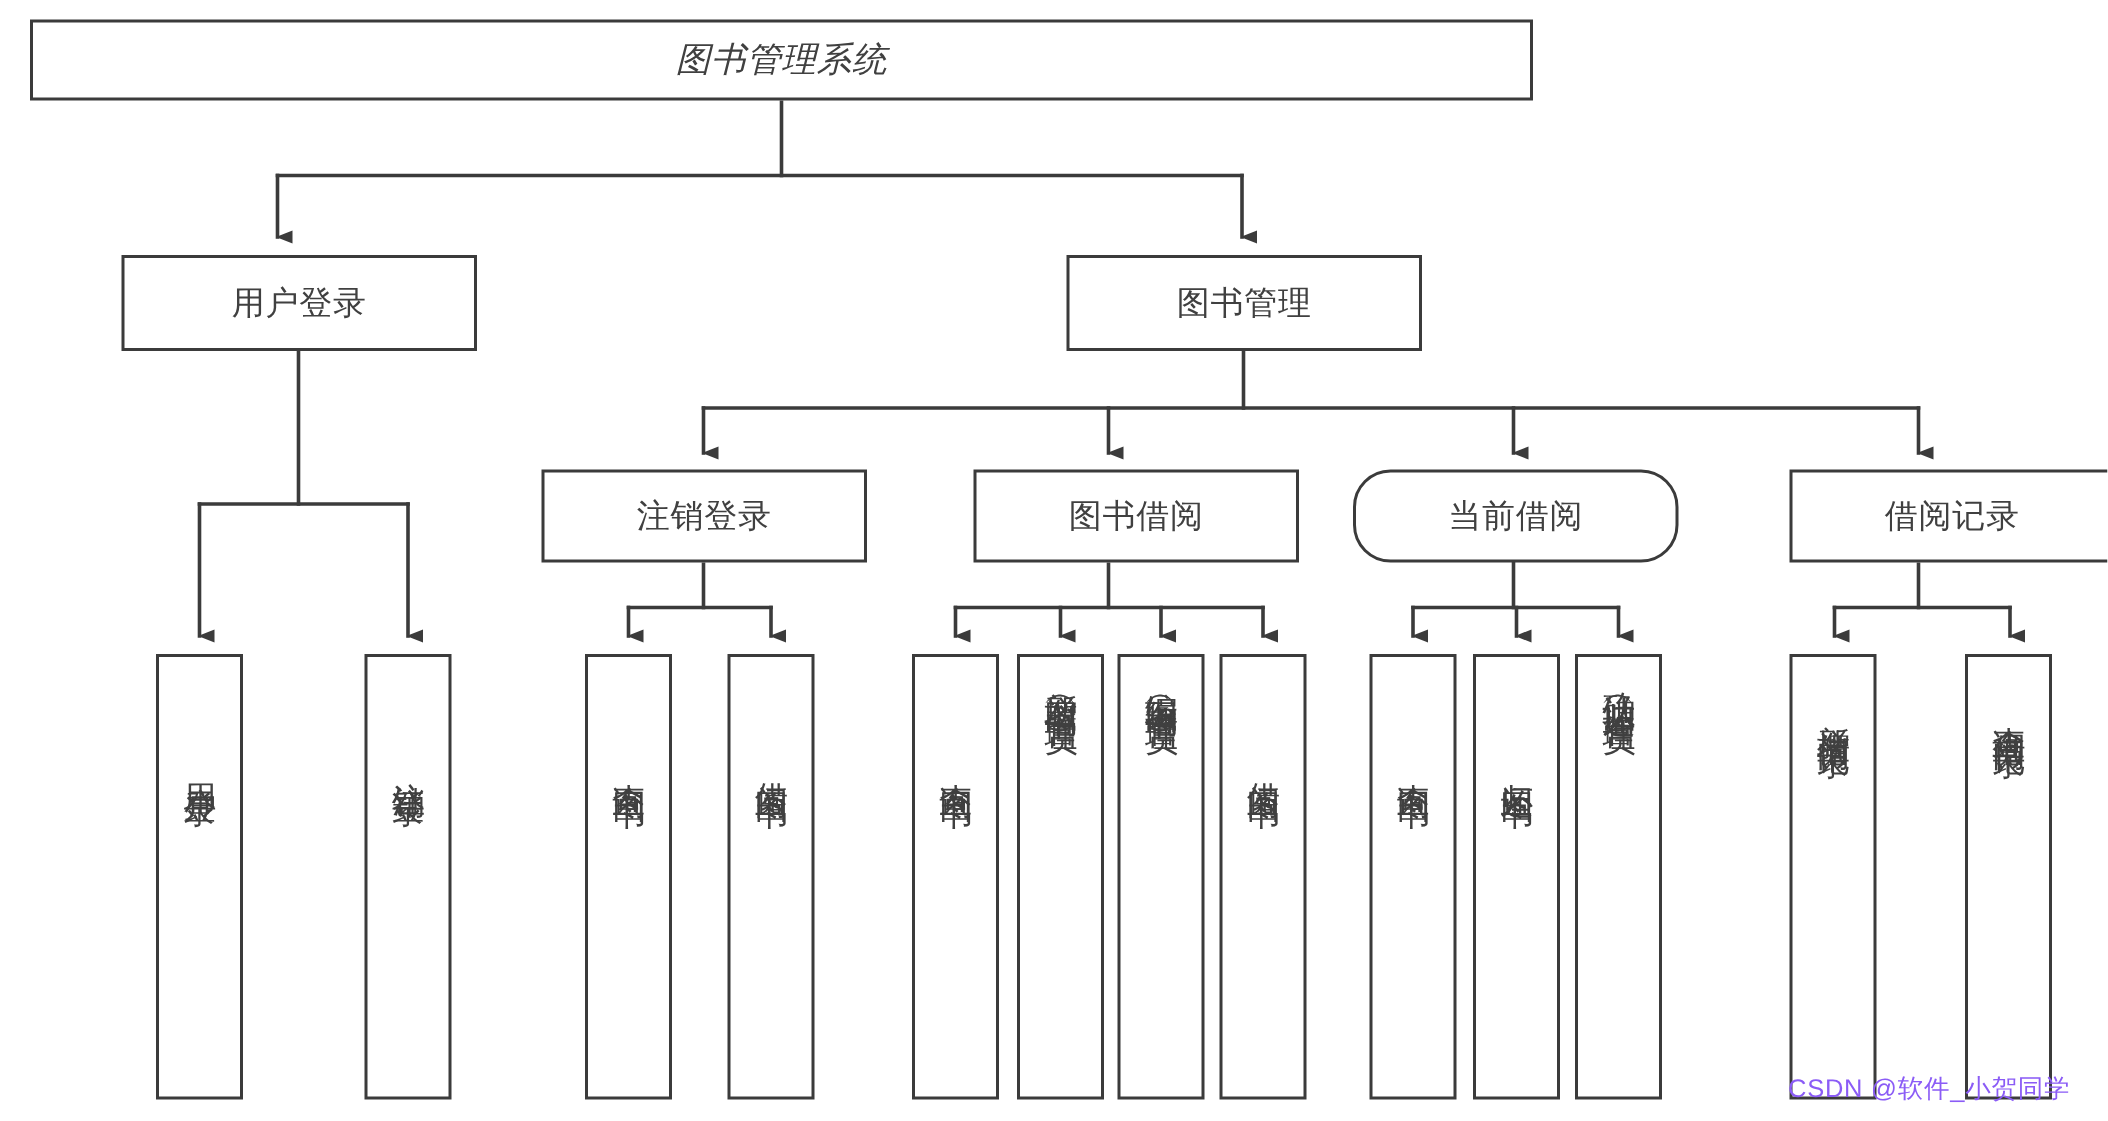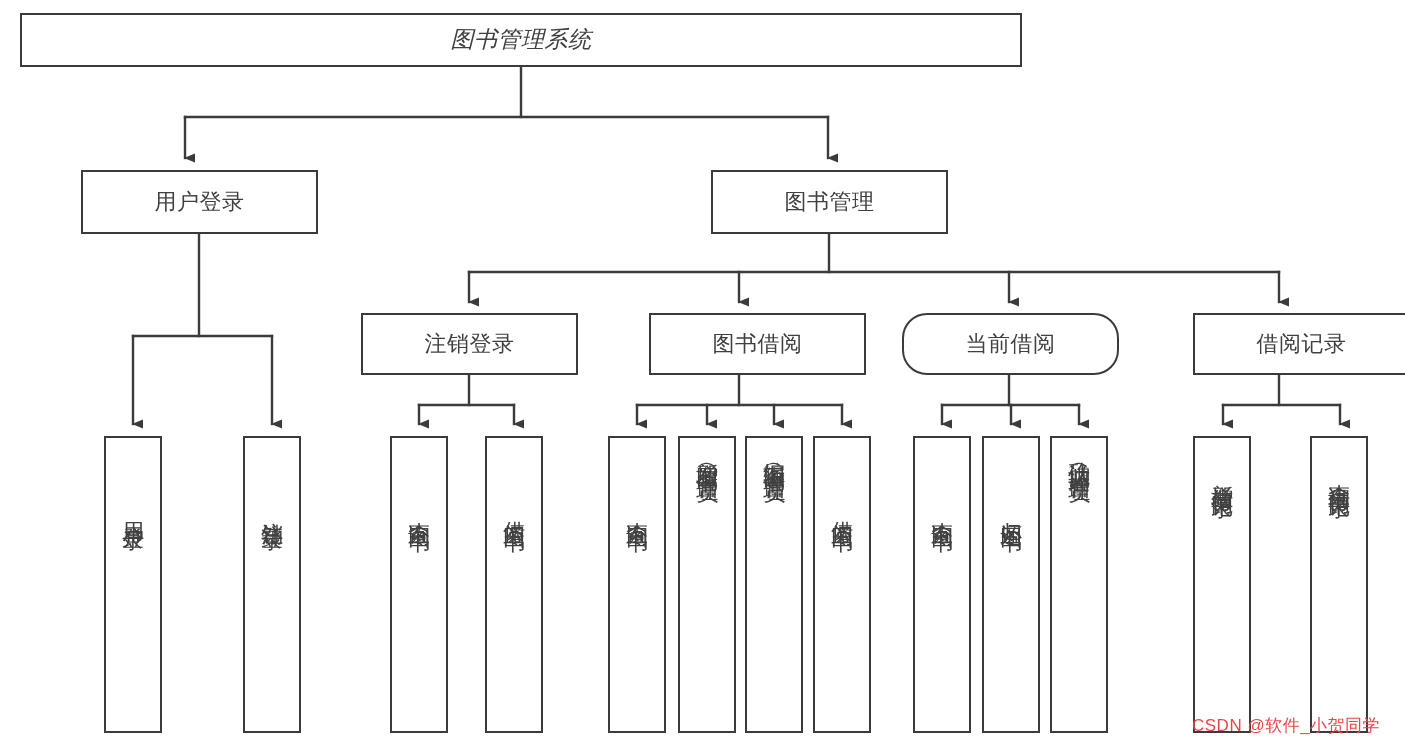--- a/index.html
+++ b/index.html
@@ -63,21 +63,21 @@
   }
   .v-node.tallish .lbl{
     padding-top:24px;
   }
   .v-node.top .lbl{
     padding-top:2px;
   }
   .watermark{
     position:absolute;
     font-size:17px;
-    color:#ef4444;
+    color:#8b5cf6;
     white-space:nowrap;
     letter-spacing:0.5px;
     user-select:none;
   }
 </style>
 </head>
 <body>
 
 <div id="canvas">
 

